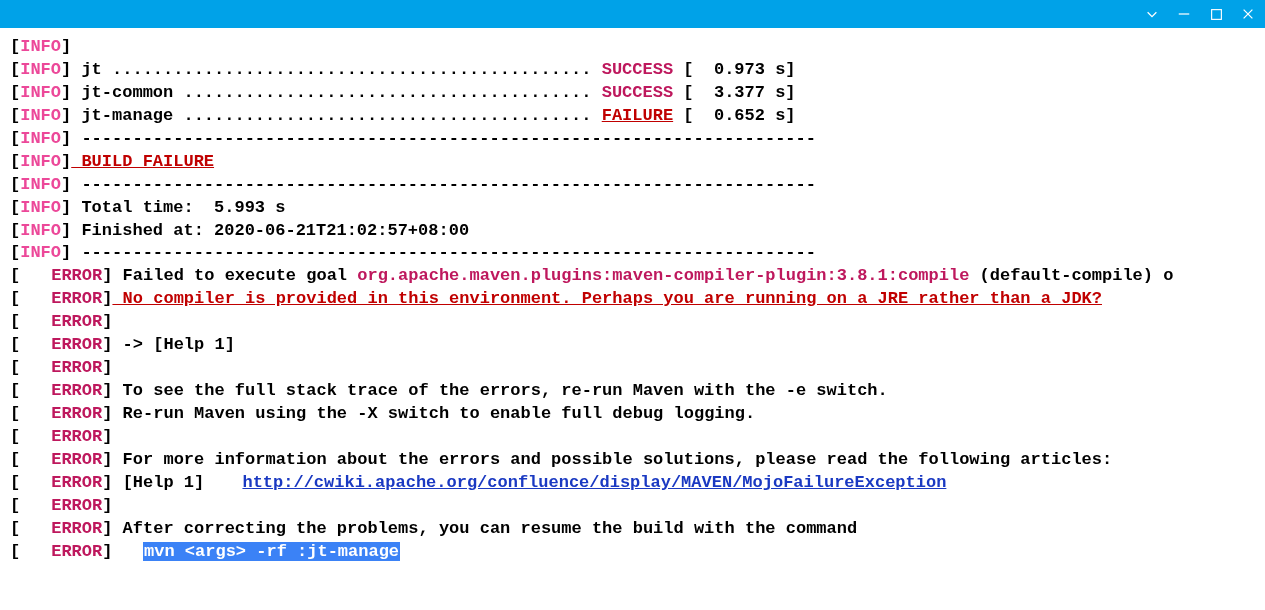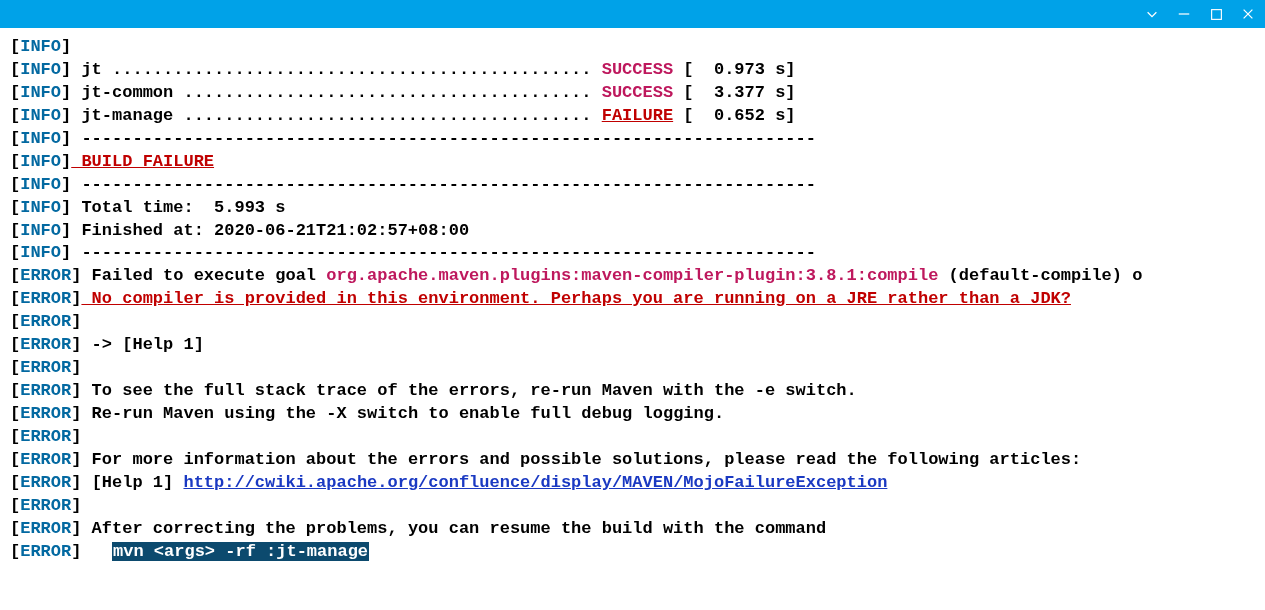--- a/index.html
+++ b/index.html
@@ -31,29 +31,29 @@
     font-size: 15px;
   }
   .tb-icon svg { stroke: #fff; stroke-width: 1.4; fill: none; }
   .console {
     padding: 8px 10px 10px 10px;
     white-space: pre;
     color: #000;
     font-weight: 600;
   }
   .line { display: block; }
-  .tag-info { color: #0369a1; font-weight: bold; }
-  .tag-error { color: #0369a1; font-weight: bold; }
+  .tag-info { color: #ec4899; font-weight: bold; }
+  .tag-error { color: #be185d; font-weight: bold; margin-left: 31px; }
   .green { color: #be185d; font-weight: bold; }
   .red { color: #c00000; font-weight: bold; text-decoration: underline; }
   .bold { font-weight: bold; }
   .plain { color: #000; }
-  .link { color: #1a39c2; text-decoration: underline; }
+  .link { color: #1a39c2; text-decoration: underline; margin-left: 28px; }
   .hl {
-    background: #0c4a6e;
+    background: #3b82f6;
     color: #fff;
     font-weight: bold;
     padding: 0 1px;
   }
 </style>
 </head>
 <body>
 
 <div class="titlebar">
   <div class="tb-icon">

